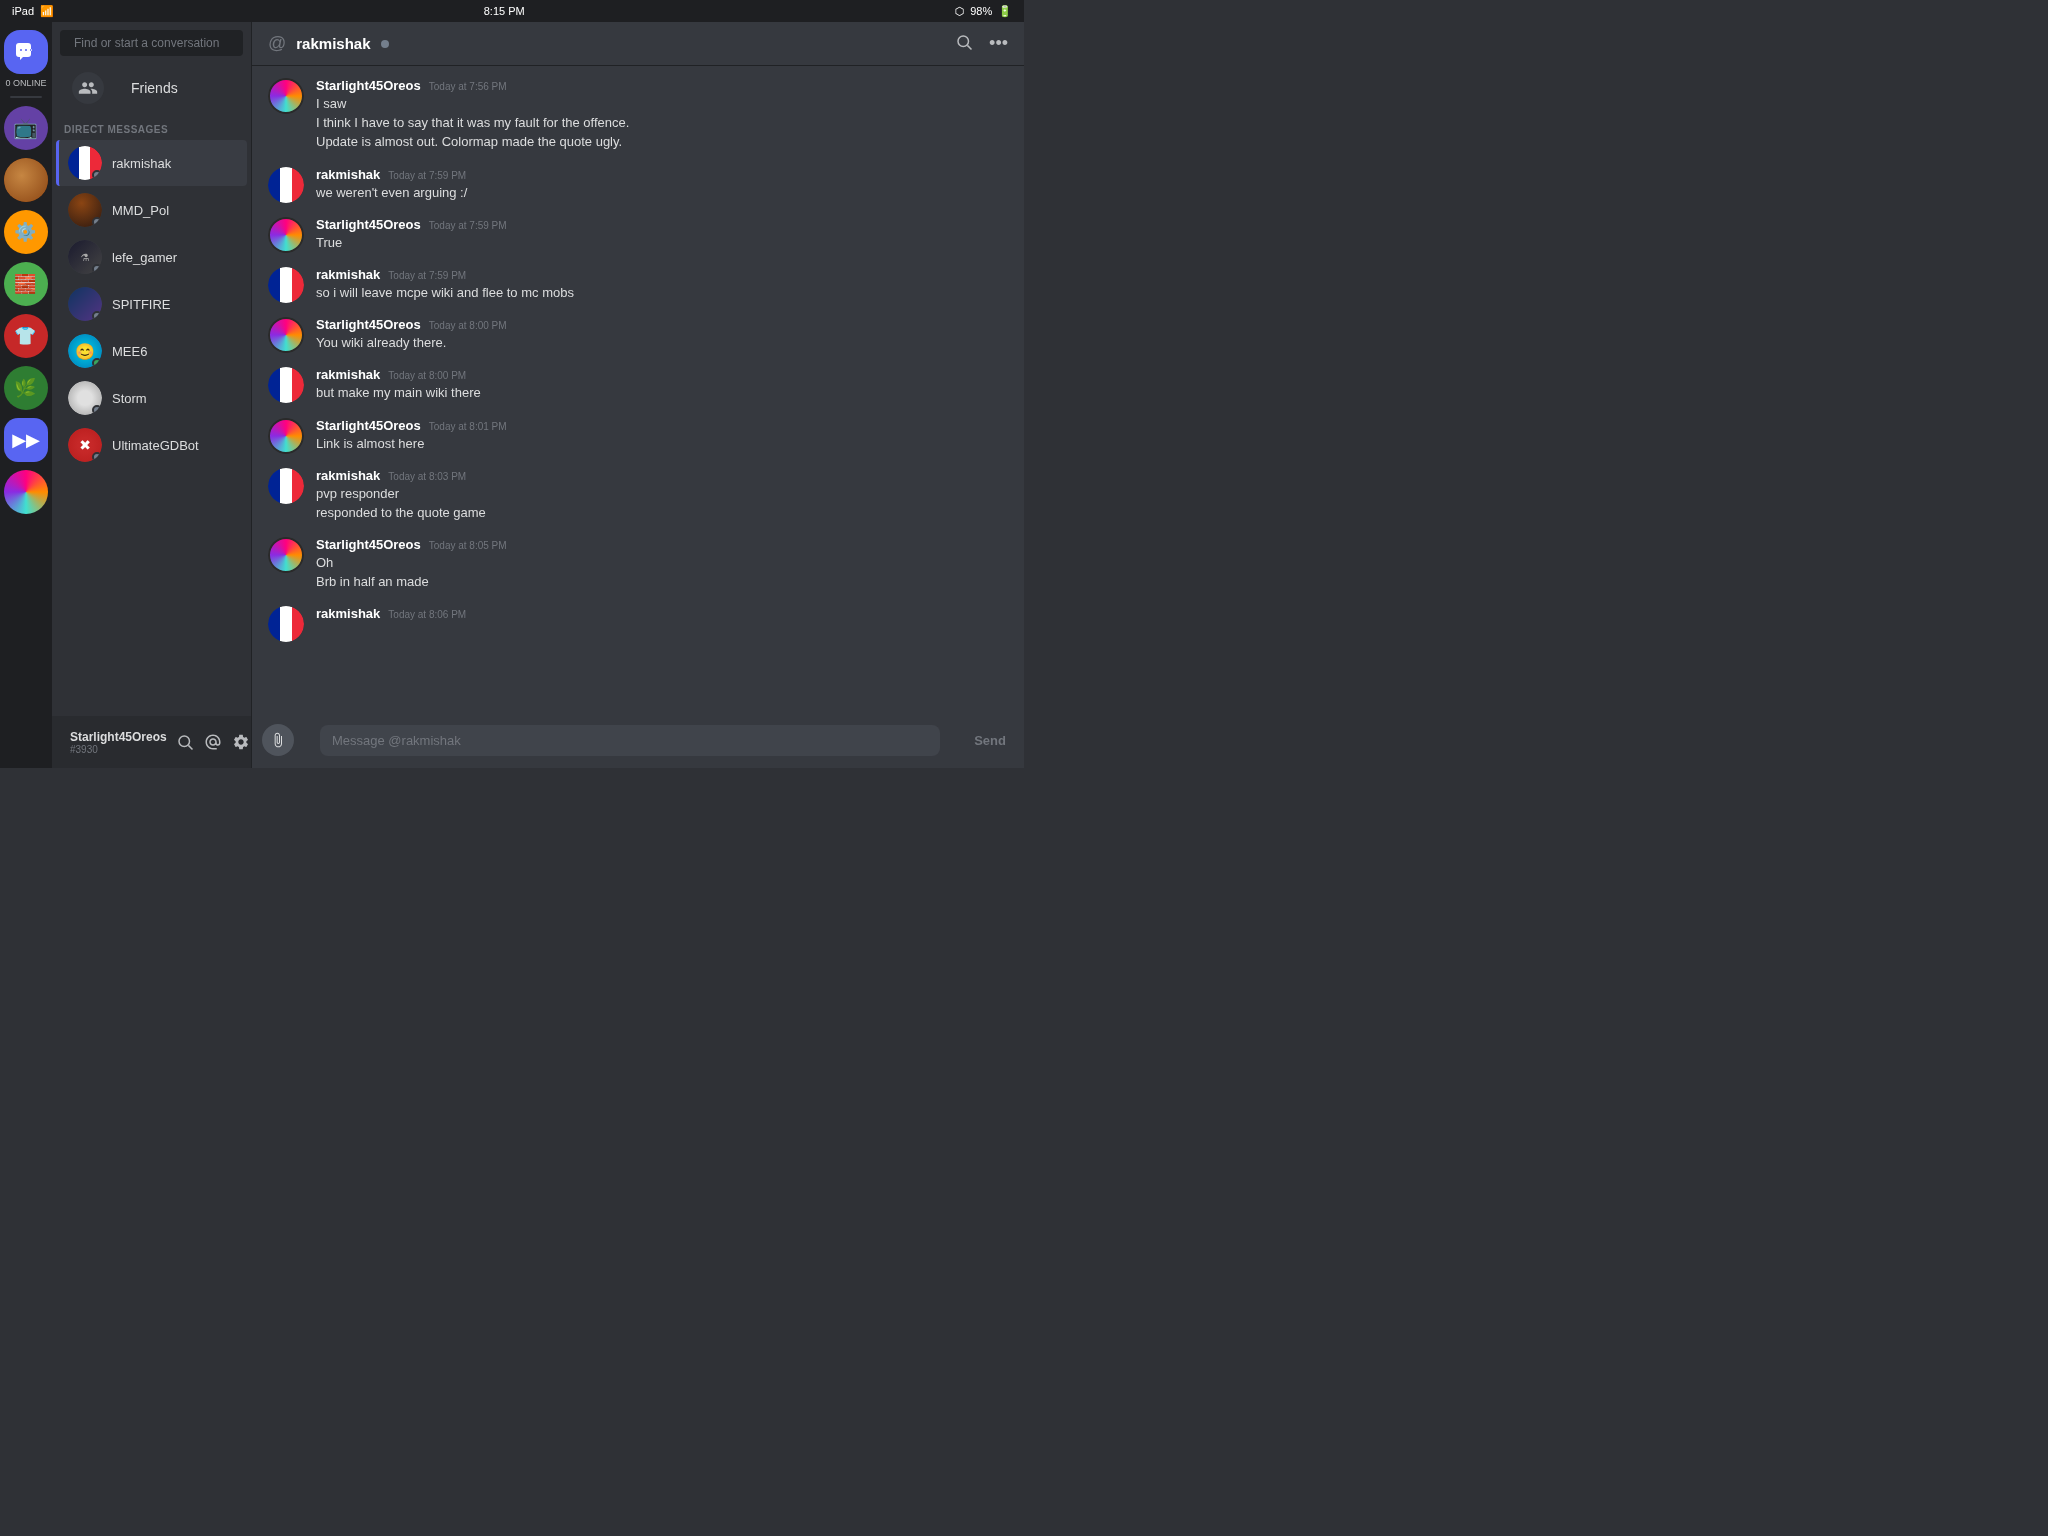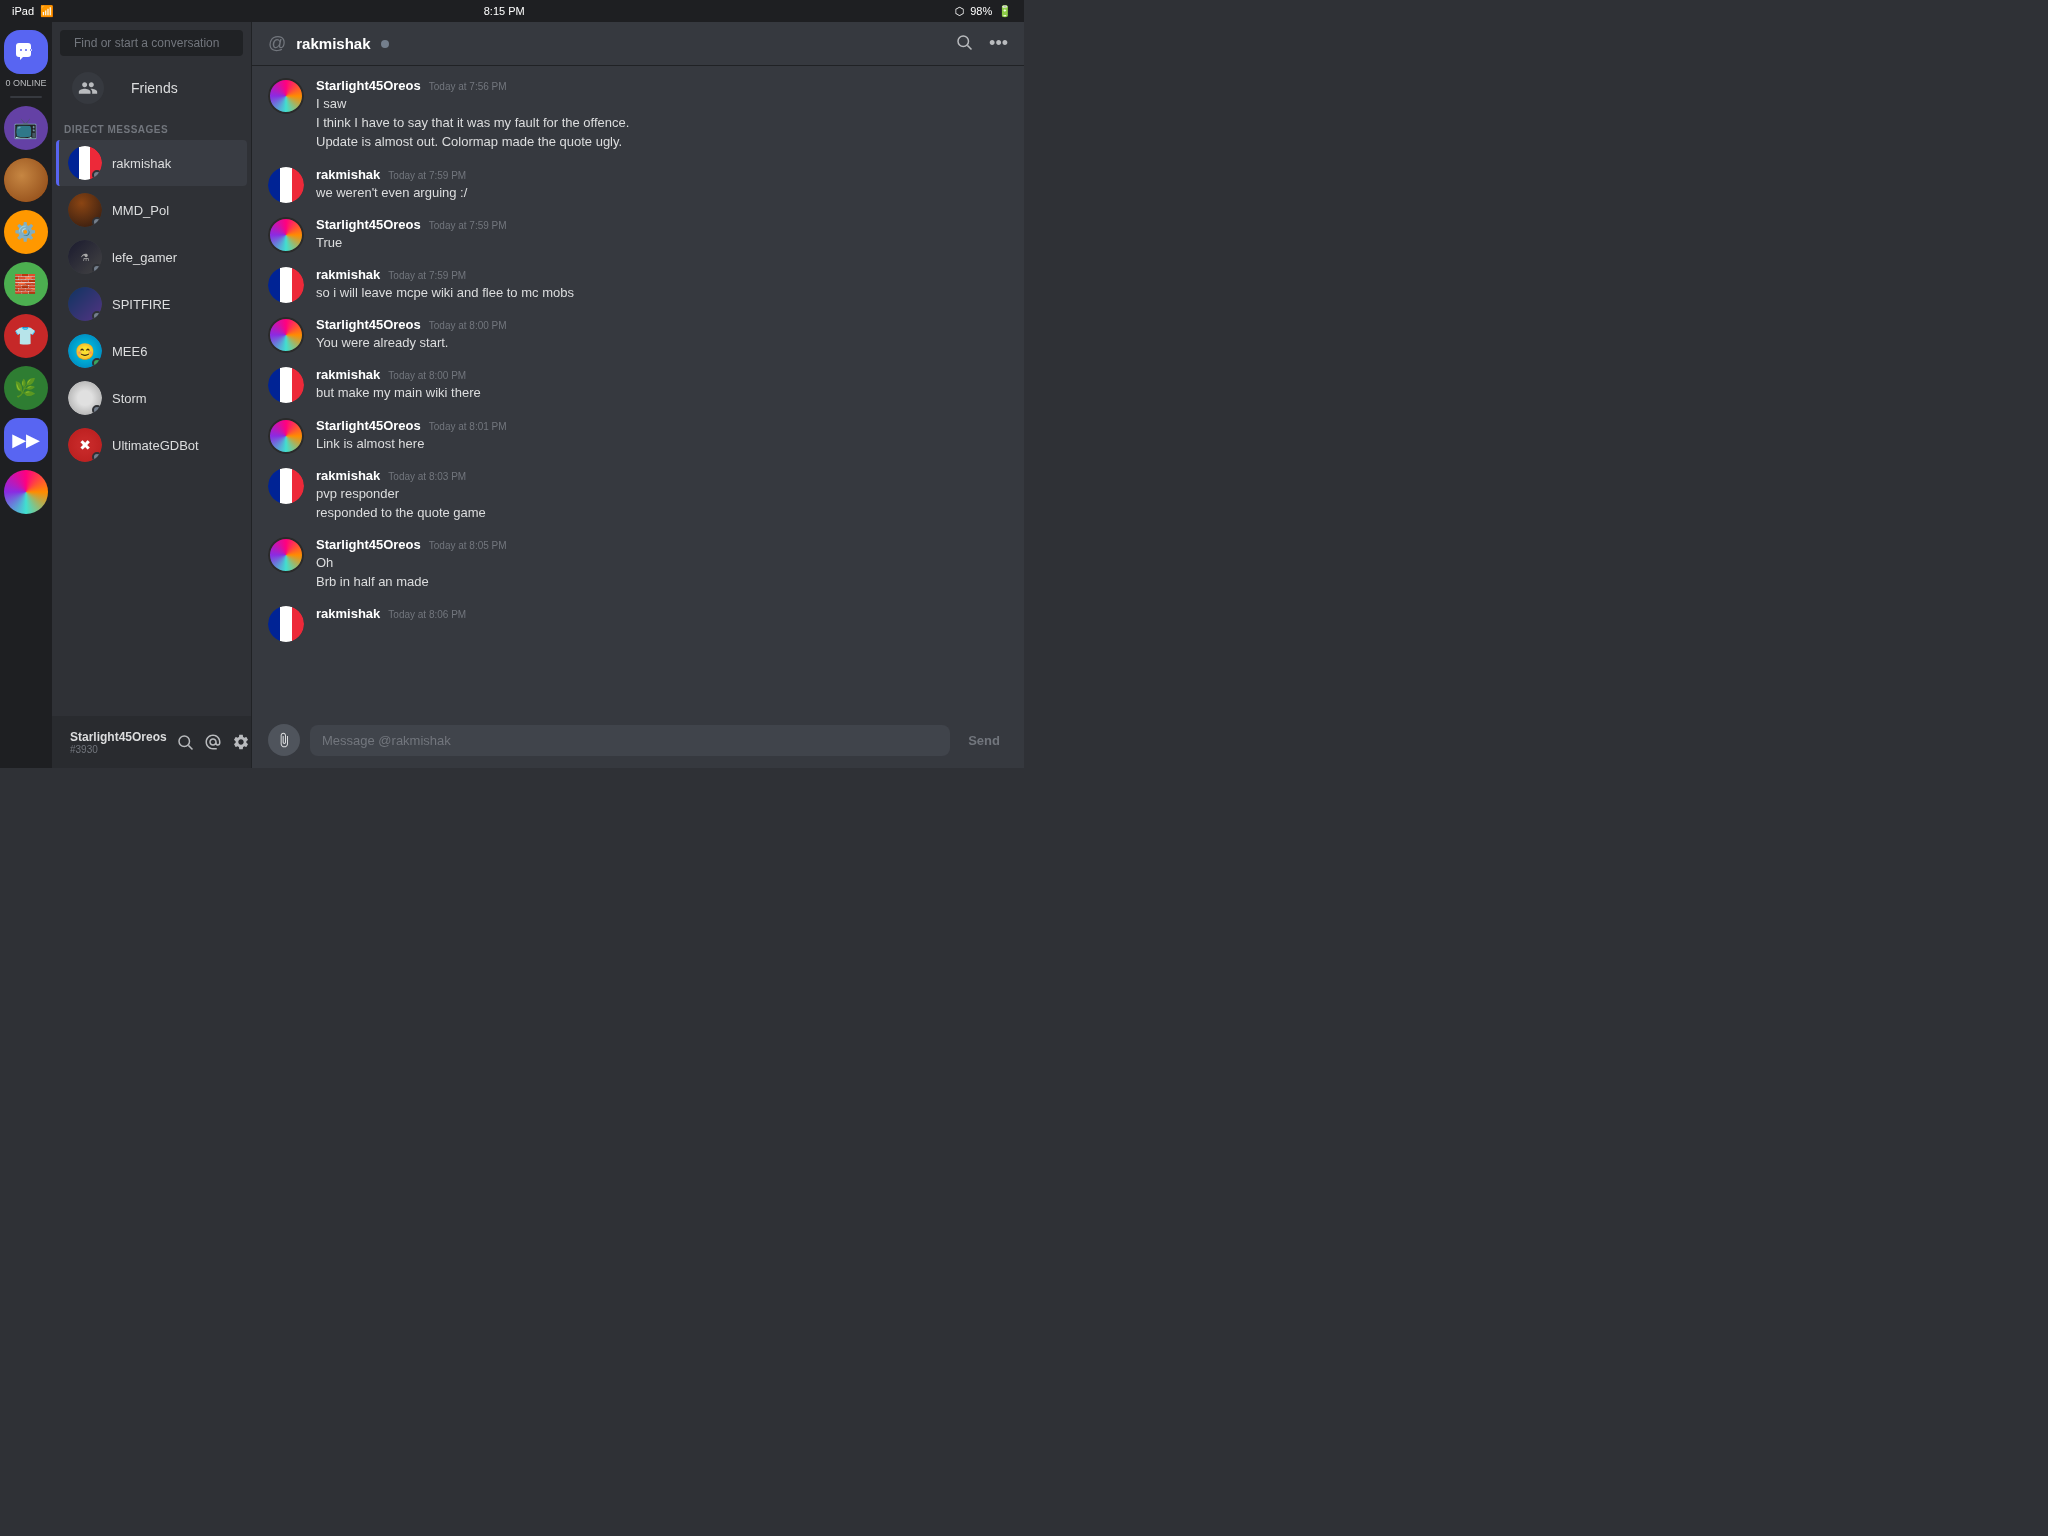--- a/index.html
+++ b/index.html
@@ -238,24 +238,24 @@
     }
     .message-content { flex: 1; }
     .message-header { display: flex; align-items: baseline; gap: 8px; margin-bottom: 2px; }
     .message-author { font-size: 13px; font-weight: 600; color: #fff; }
     .message-timestamp { font-size: 10px; color: #72767d; }
     .message-text { font-size: 13px; color: #dcddde; line-height: 1.4; }
     .message-text-line { margin-bottom: 1px; }
 
     
     .input-area {
-      padding: 8px 16px 12px;
-      display: flex;
-      align-items: center;
-      gap: 10px;
+      padding: 8px 10px 12px;
+      display: flex;
+      align-items: center;
+      gap: 26px;
     }
     .attachment-btn {
       width: 32px; height: 32px;
       background: #4f545c;
       border-radius: 50%;
       display: flex; align-items: center; justify-content: center;
       cursor: pointer;
       color: #dcddde;
       font-size: 16px;
       flex-shrink: 0;
@@ -532,21 +532,21 @@
       <div class="message-group">
         <div class="message-avatar">
           <div style="width:36px;height:36px;border-radius:50%;background:conic-gradient(from 0deg,#ff0080,#ff8c00,#40e0d0,#8a2be2,#ff0080);border:2px solid #2a2a2a;"></div>
         </div>
         <div class="message-content">
           <div class="message-header">
             <span class="message-author">Starlight45Oreos</span>
             <span class="message-timestamp">Today at 8:00 PM</span>
           </div>
           <div class="message-text">
-            <div class="message-text-line">You were already start.</div>
+            <div class="message-text-line">You wiki already there.</div>
           </div>
         </div>
       </div>
 
       <div class="message-group">
         <div class="message-avatar">
           <div style="width:36px;height:36px;border-radius:50%;background:linear-gradient(to right,#002395 33%,#fff 33%,#fff 66%,#ED2939 66%);"></div>
         </div>
         <div class="message-content">
           <div class="message-header">

